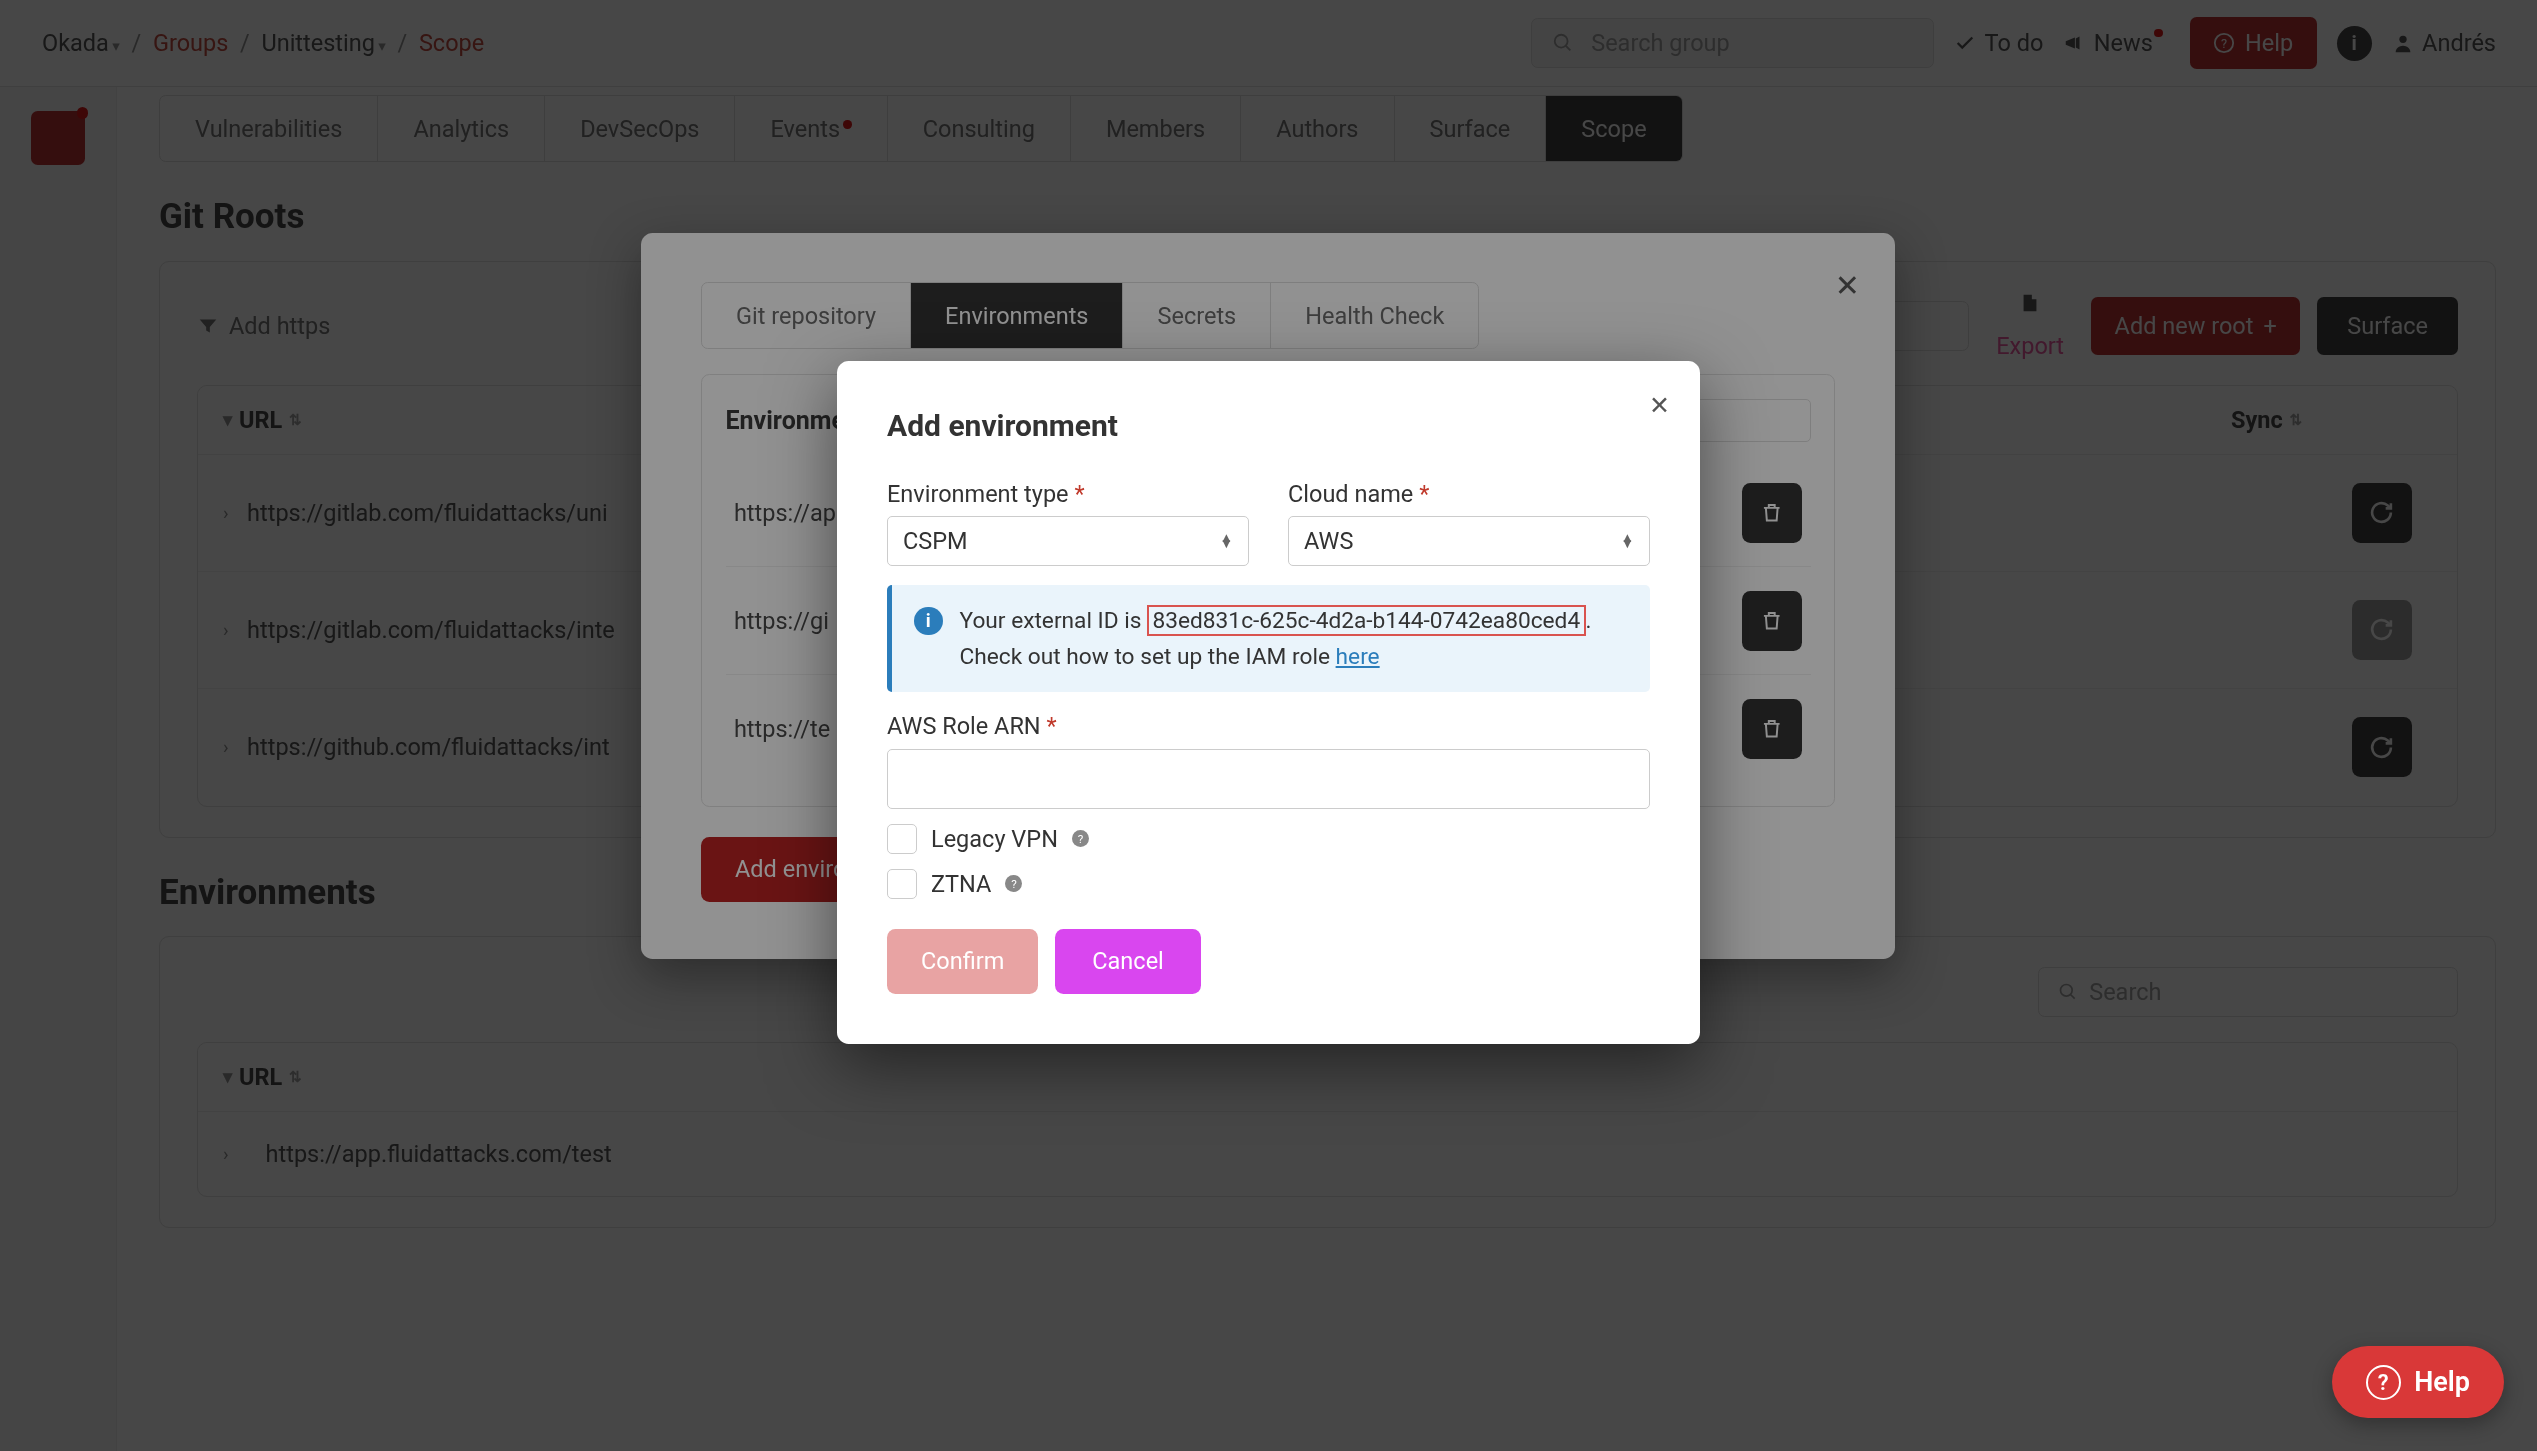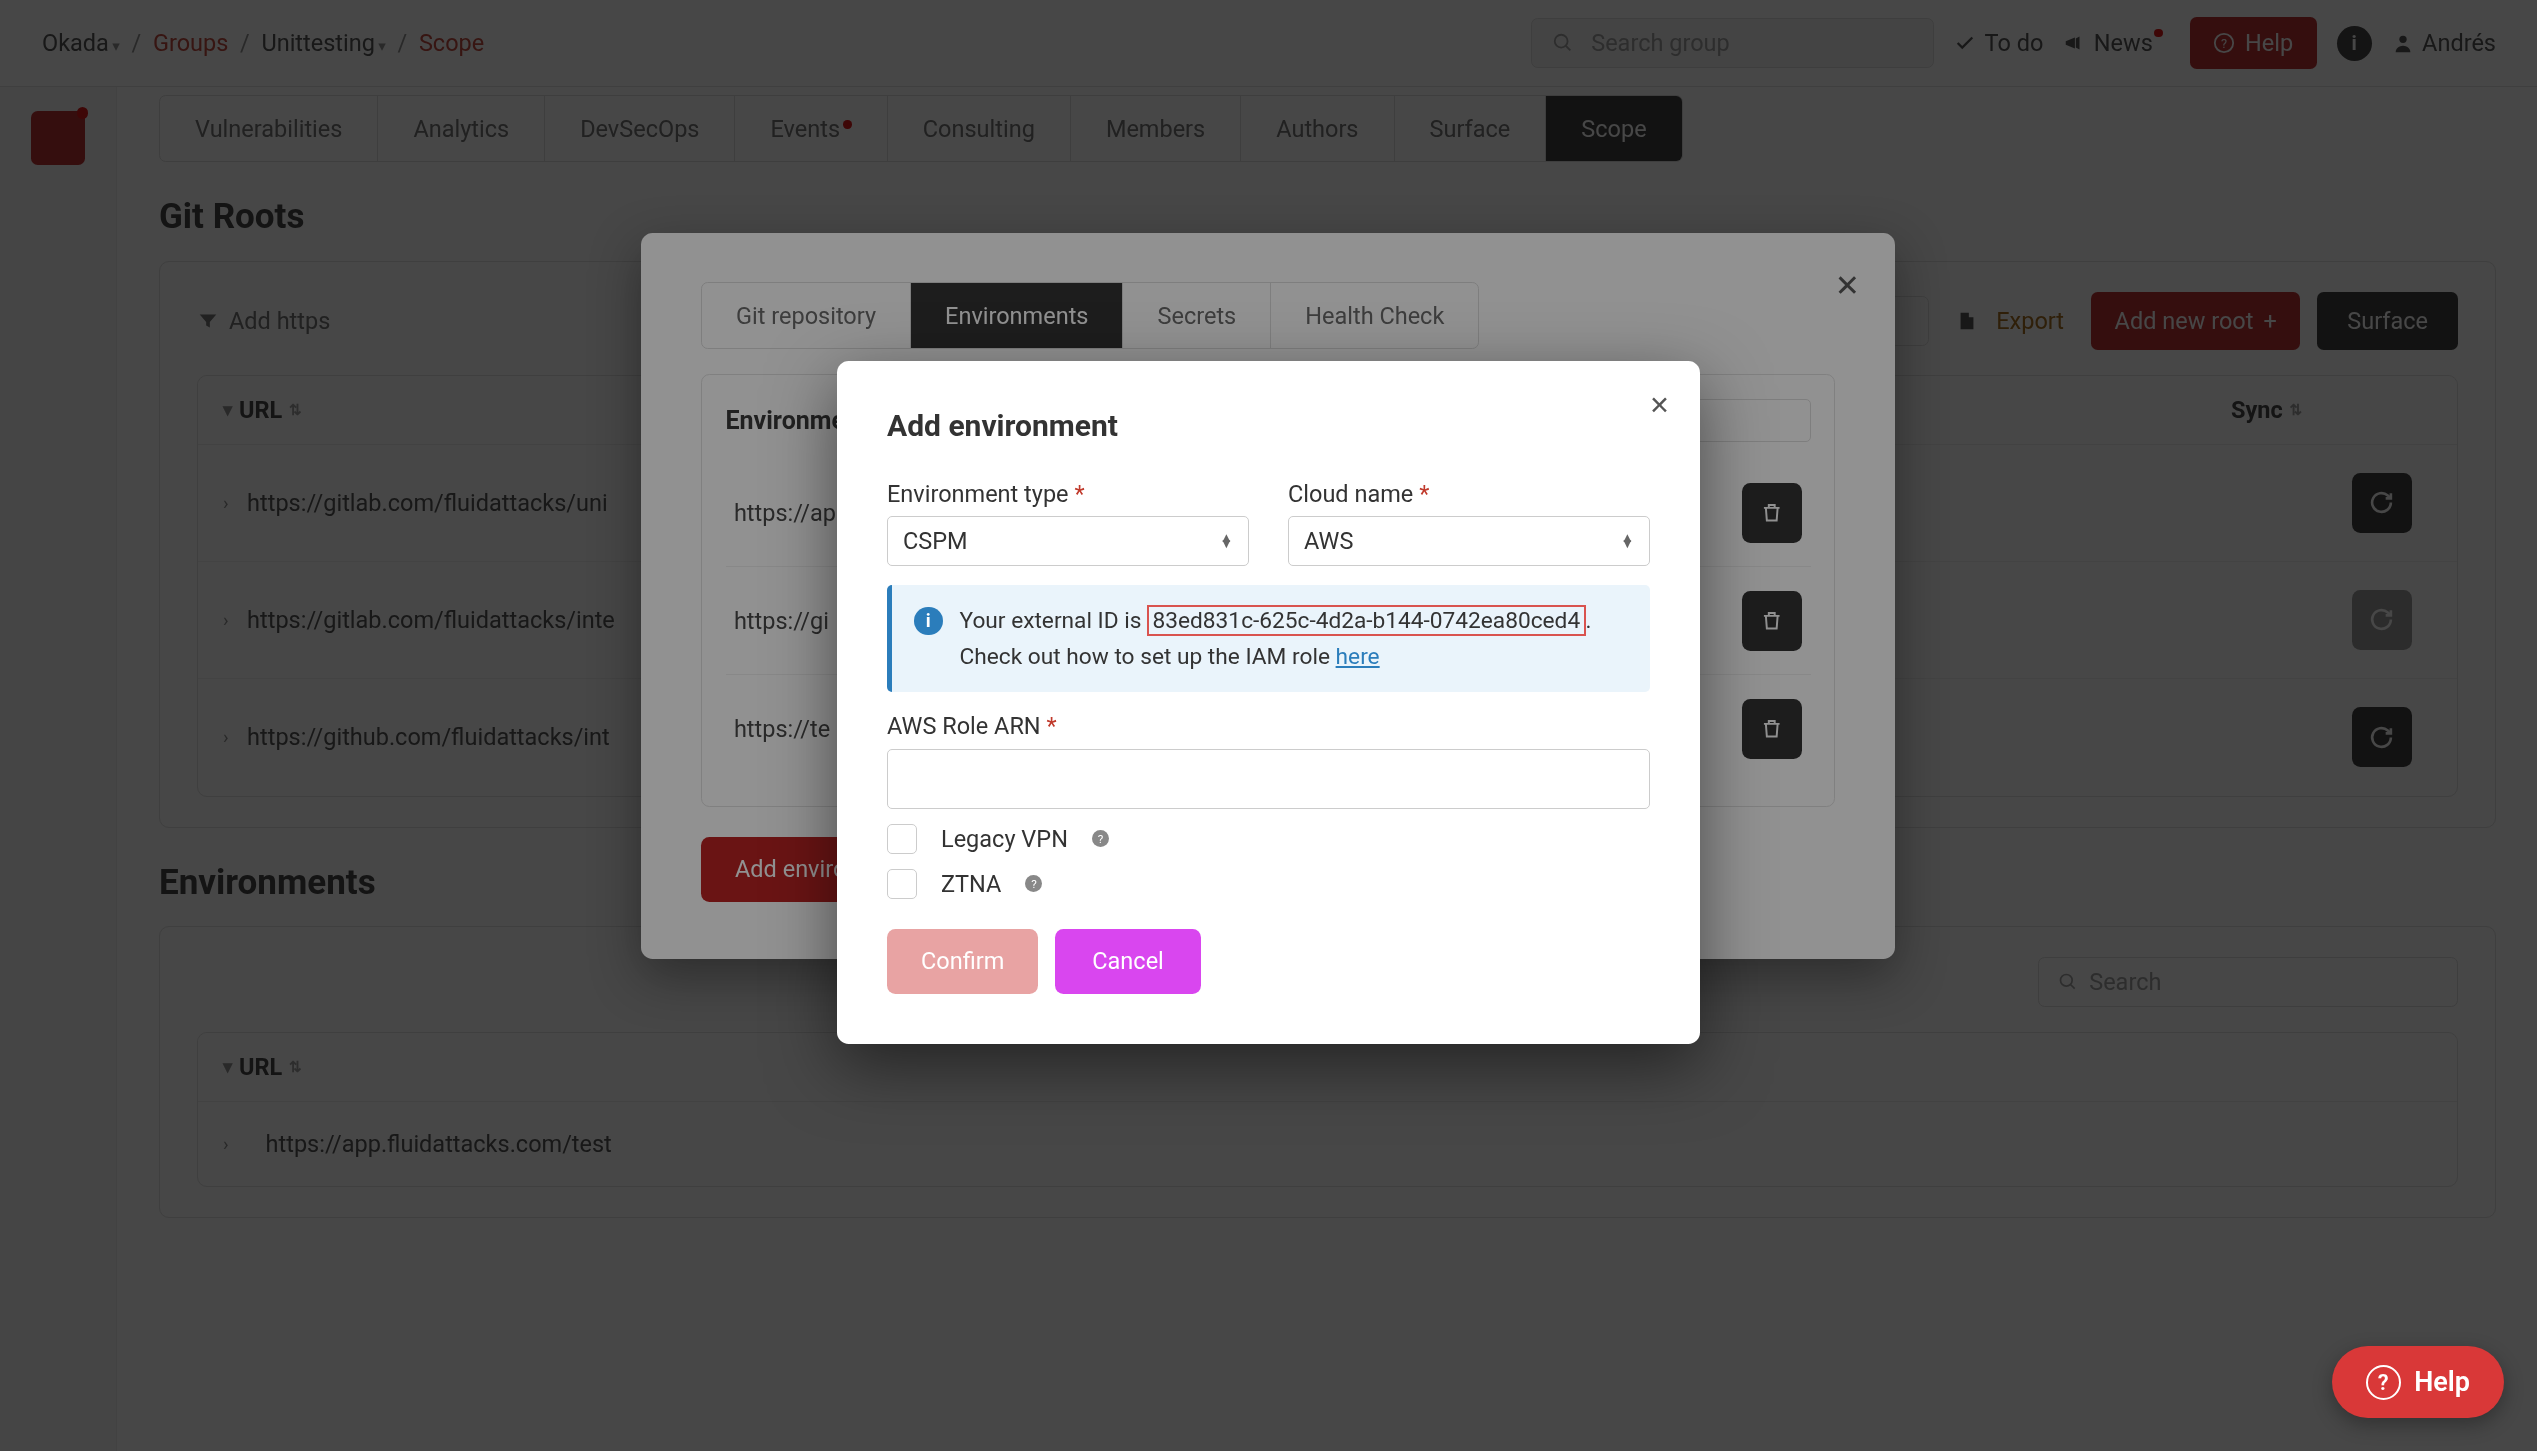--- a/index.html
+++ b/index.html
@@ -34,21 +34,21 @@
     .tab.active { background: #2c2c2c; color: #fff; }
     .tab .dot { width: 8.4px; height: 8.4px; background: #d00; border-radius: 50%; display: inline-block; margin-left: 3.4px; position: relative; top: -8.4px; }
     
     h1.section { font-size: 35px; font-weight: 700; color: #333; margin: 34px 0 23.5px 0; }
     
     .panel { border: 0.8px solid #e0e0e0; border-radius: 10px; padding: 30px 37px; margin-bottom: 25px; }
     .panel-top { display: flex; align-items: center; margin-bottom: 25px; }
     .addfilter { display: flex; align-items: center; gap: 10px; font-size: 23.5px; color: #666; cursor: pointer; }
     .panel-actions { margin-left: auto; display: flex; align-items: center; gap: 17px; }
     .search-sm { display: flex; align-items: center; background: #fff; border: 0.8px solid #ddd; border-radius: 6.7px; padding: 10px 18.5px; width: 420px; color: #999; font-size: 23.5px; gap: 11.7px; }
-    .export-btn { display: flex; align-items: center; gap: 18px; font-size: 23.5px; color: #a16207; cursor: pointer; padding: 0 10px; }
+    .export-btn { display: flex; align-items: center; gap: 18px; font-size: 23.5px; color: #ec4899; cursor: pointer; padding: 0 10px; flex-direction: column; }
     .addroot-btn { background: #b91c1c; color: #fff; padding: 15px 23.5px; border-radius: 6.7px; font-size: 23.5px; display: flex; align-items: center; gap: 10px; }
     .surface-btn { background: #2c2c2c; color: #fff; padding: 15px 30px; border-radius: 6.7px; font-size: 23.5px; }
     
     .table { border: 0.8px solid #e0e0e0; border-radius: 10px; overflow: hidden; }
     .thead { display: flex; padding: 20px 25px; background: #fff; border-bottom: 0.8px solid #eee; }
     .th { font-size: 23.5px; font-weight: 700; color: #333; display: flex; align-items: center; gap: 6.7px; }
     .th.url { flex: 0 0 1385px; }
     .th.status { flex: 0 0 319px; }
     .th.sync { flex: 0 0 201px; margin-left: auto; }
     .sort-ic { font-size: 15px; color: #999; }
@@ -98,21 +98,21 @@
     .label { font-size: 23.5px; color: #333; margin-bottom: 8.4px; display: block; }
     .req { color: #c0392b; }
     .select { width: 100%; border: 0.8px solid #ccc; border-radius: 5px; padding: 10px 15px; font-size: 23.5px; background: #fff; position: relative; display: flex; align-items: center; justify-content: space-between; }
     .select-arrows { font-size: 13.4px; color: #666; display: flex; flex-direction: column; line-height: 6.7px; }
     .info-alert { background: #eaf4fb; border-left: 5px solid #2b7dbb; border-radius: 5px; padding: 18.5px 22px; display: flex; gap: 17px; margin-bottom: 20px; }
     .info-icon-inner { width: 28.5px; height: 28.5px; min-width: 28.5px; border-radius: 50%; background: #2b7dbb; color: #fff; display: flex; align-items: center; justify-content: center; font-weight: bold; font-size: 18.5px; margin-top: 3.4px; }
     .info-text { font-size: 22.7px; color: #333; line-height: 1.55; }
     .ext-id { border: 2.5px solid #d9534f; padding: 0 3.4px; }
     .info-text a { color: #2b7dbb; text-decoration: underline; cursor: pointer; }
     .text-in { width: 100%; border: 0.8px solid #ccc; border-radius: 5px; padding: 17px 15px; font-size: 23.5px; height: 60px; }
-    .check-row { display: flex; align-items: center; gap: 24px; margin: 15px 0; font-size: 23.5px; color: #333; }
+    .check-row { display: flex; align-items: center; gap: 14px; margin: 15px 0; font-size: 23.5px; color: #333; }
     .check-row .q { width: 17px; height: 17px; border-radius: 50%; background: #888; color: #fff; font-size: 11.7px; display: flex; align-items: center; justify-content: center; }
     .checkbox { width: 30px; height: 30px; border: 0.8px solid #ccc; border-radius: 5px; background: #fff; }
     .btn-red.disabled { background: #e8a3a3; color: #fff; cursor: default; }
     
     
     .float-help { position: absolute; right: 34px; bottom: 34px; background: #d93838; color: #fff; padding: 18.5px 34px; border-radius: 838px; font-size: 27px; font-weight: 600; display: flex; align-items: center; gap: 13.4px; box-shadow: 0 6.7px 20px rgba(0,0,0,0.3); }
     .float-help .qc { width: 35px; height: 35px; border: 2.5px solid #fff; border-radius: 50%; display: flex; align-items: center; justify-content: center; font-size: 22px; }
     
     svg { display: inline-block; vertical-align: middle; }
   </style>

